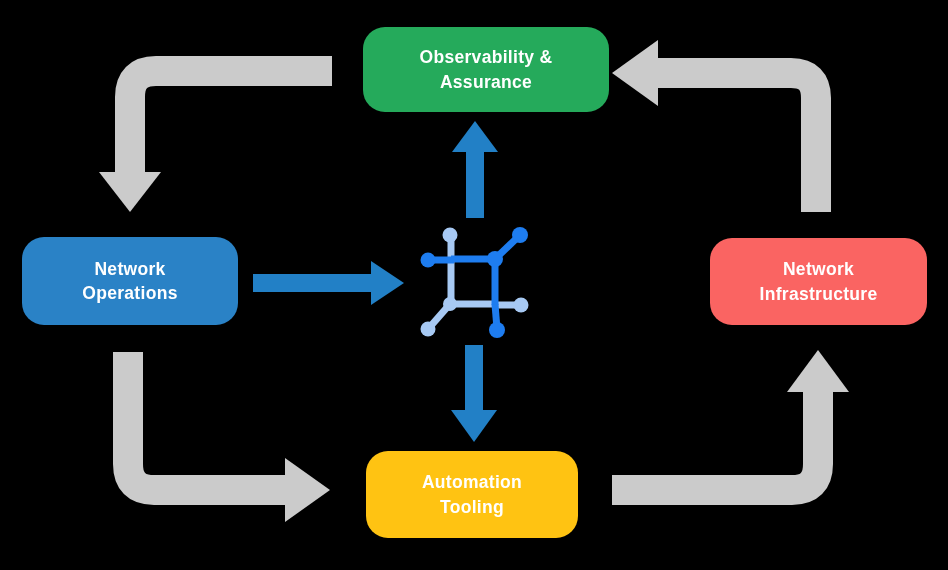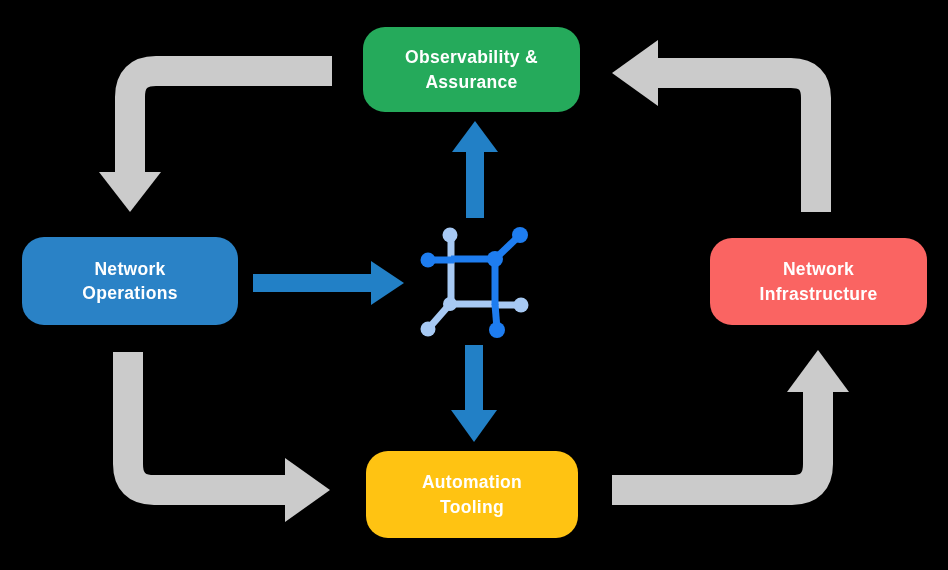--- a/index.html
+++ b/index.html
@@ -21,21 +21,21 @@
     align-items: center;
     justify-content: center;
     text-align: center;
     color: #ffffff;
     font-size: 17.5px;
     font-weight: 600;
     letter-spacing: 0.3px;
     line-height: 1.4;
   }
   .node .label { white-space: pre-line; }
-  .node-observability { left: 363px; top: 27px;  width: 217px; height: 85px; }
+  .node-observability { left: 363px; top: 27px;  width: 246px; height: 85px; }
   .node-operations    { left: 22px;  top: 237px; width: 216px; height: 88px; }
   .node-infrastructure{ left: 710px; top: 238px; width: 217px; height: 87px; }
   .node-automation    { left: 366px; top: 451px; width: 212px; height: 87px; }
 </style>
 </head>
 <body>
 
 <div class="canvas" style="background-color: rgb(0, 0, 0);">
 
   <svg class="abs" width="948" height="570" viewBox="0 0 948 570">

